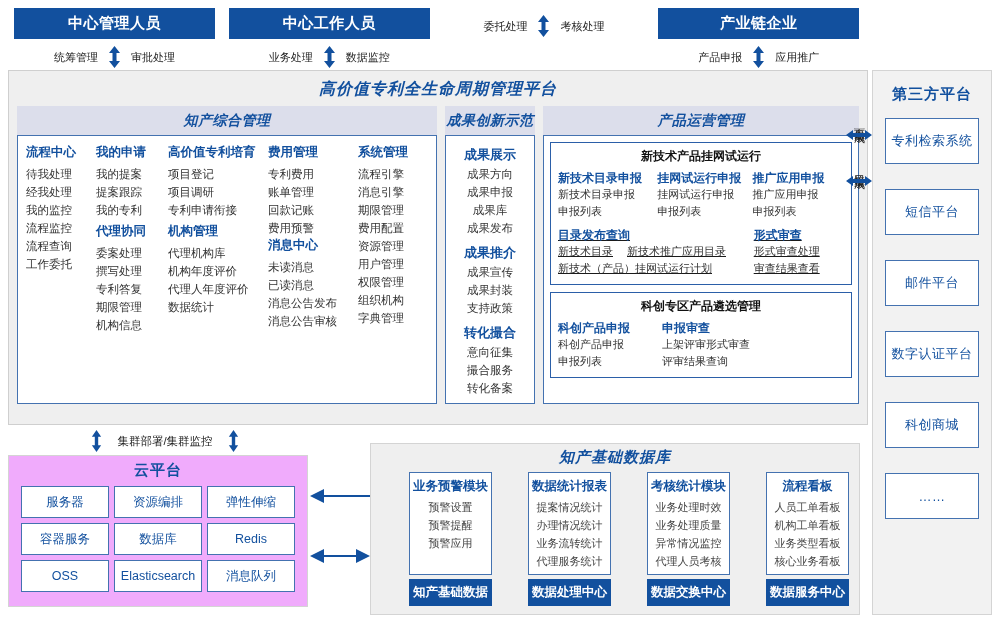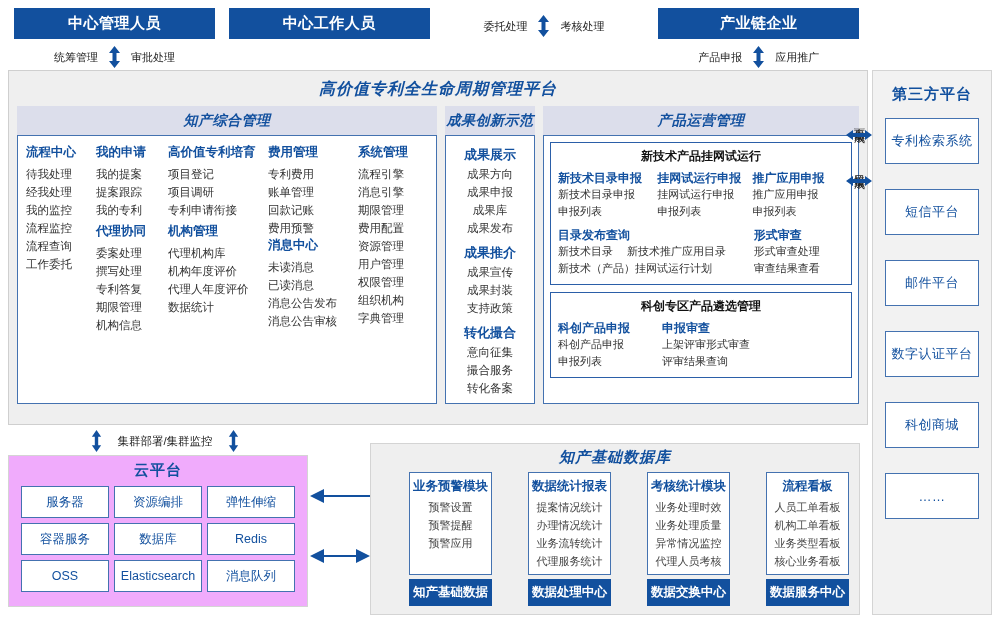--- a/index.html
+++ b/index.html
@@ -70,21 +70,21 @@
 
   
   .chanpin-inner { padding: 6px 6px 6px 6px; display: flex; flex-direction: column; gap: 7px; height: 100%; }
   .sub-box { border: 1px solid #2b5fa8; background: #fff; padding: 5px 7px 7px 7px; }
   .sub-title { text-align: center; font-size: 12px; font-weight: bold; color: #111; margin-bottom: 5px; }
   .sub-cols { display: flex; }
   .sc { display: flex; flex-direction: column; }
   .sc-a { width: 104px; } .sc-b { width: 100px; } .sc-c { width: 96px; }
   .sc-h { font-size: 12px; font-weight: bold; color: #12509e; line-height: 16px; }
   .sc-i { font-size: 11px; color: #333; line-height: 17px; white-space: nowrap; }
-  .row2 { display: flex; margin-top: 7px; }
+  .row2 { display: flex; margin-top: 7px; text-decoration: underline; }
   .row2-l { width: 208px; } .row2-r { width: 96px; }
   .inline-pair { display: flex; gap: 14px; }
 
   
   .third {
     position: absolute; left: 872px; top: 70px; width: 120px; height: 545px;
     background: #f2f2f2; border: 1px solid #d4d4d4;
   }
   .third-title {
     text-align: center; font-size: 15px; font-weight: bold; color: #12509e;
@@ -170,20 +170,27 @@
       <div class="role-acts">
         <span class="lbl">统筹管理</span>
         <svg class="vert-arrow" viewBox="0 0 13 22">
           <path d="M6.5 0 L12 7 L8.5 7 L8.5 15 L12 15 L6.5 22 L1 15 L4.5 15 L4.5 7 L1 7 Z" fill="#12509e"></path>
         </svg>
         <span class="lbl">审批处理</span>
       </div>
     </div>
     <div class="role-col">
       <div class="role-bar">中心工作人员</div>
+      <div class="role-acts">
+        <span class="lbl">业务处理</span>
+        <svg class="vert-arrow" viewBox="0 0 13 22">
+          <path d="M6.5 0 L12 7 L8.5 7 L8.5 15 L12 15 L6.5 22 L1 15 L4.5 15 L4.5 7 L1 7 Z" fill="#12509e"></path>
+        </svg>
+        <span class="lbl">数据监控</span>
+      </div>
     </div>
     <div class="role-col">
       <div class="role-acts">
         <span class="lbl">委托处理</span>
         <svg class="vert-arrow" viewBox="0 0 13 22">
           <path d="M6.5 0 L12 7 L8.5 7 L8.5 15 L12 15 L6.5 22 L1 15 L4.5 15 L4.5 7 L1 7 Z" fill="#12509e"></path>
         </svg>
         <span class="lbl">考核处理</span>
       </div>
     </div>

